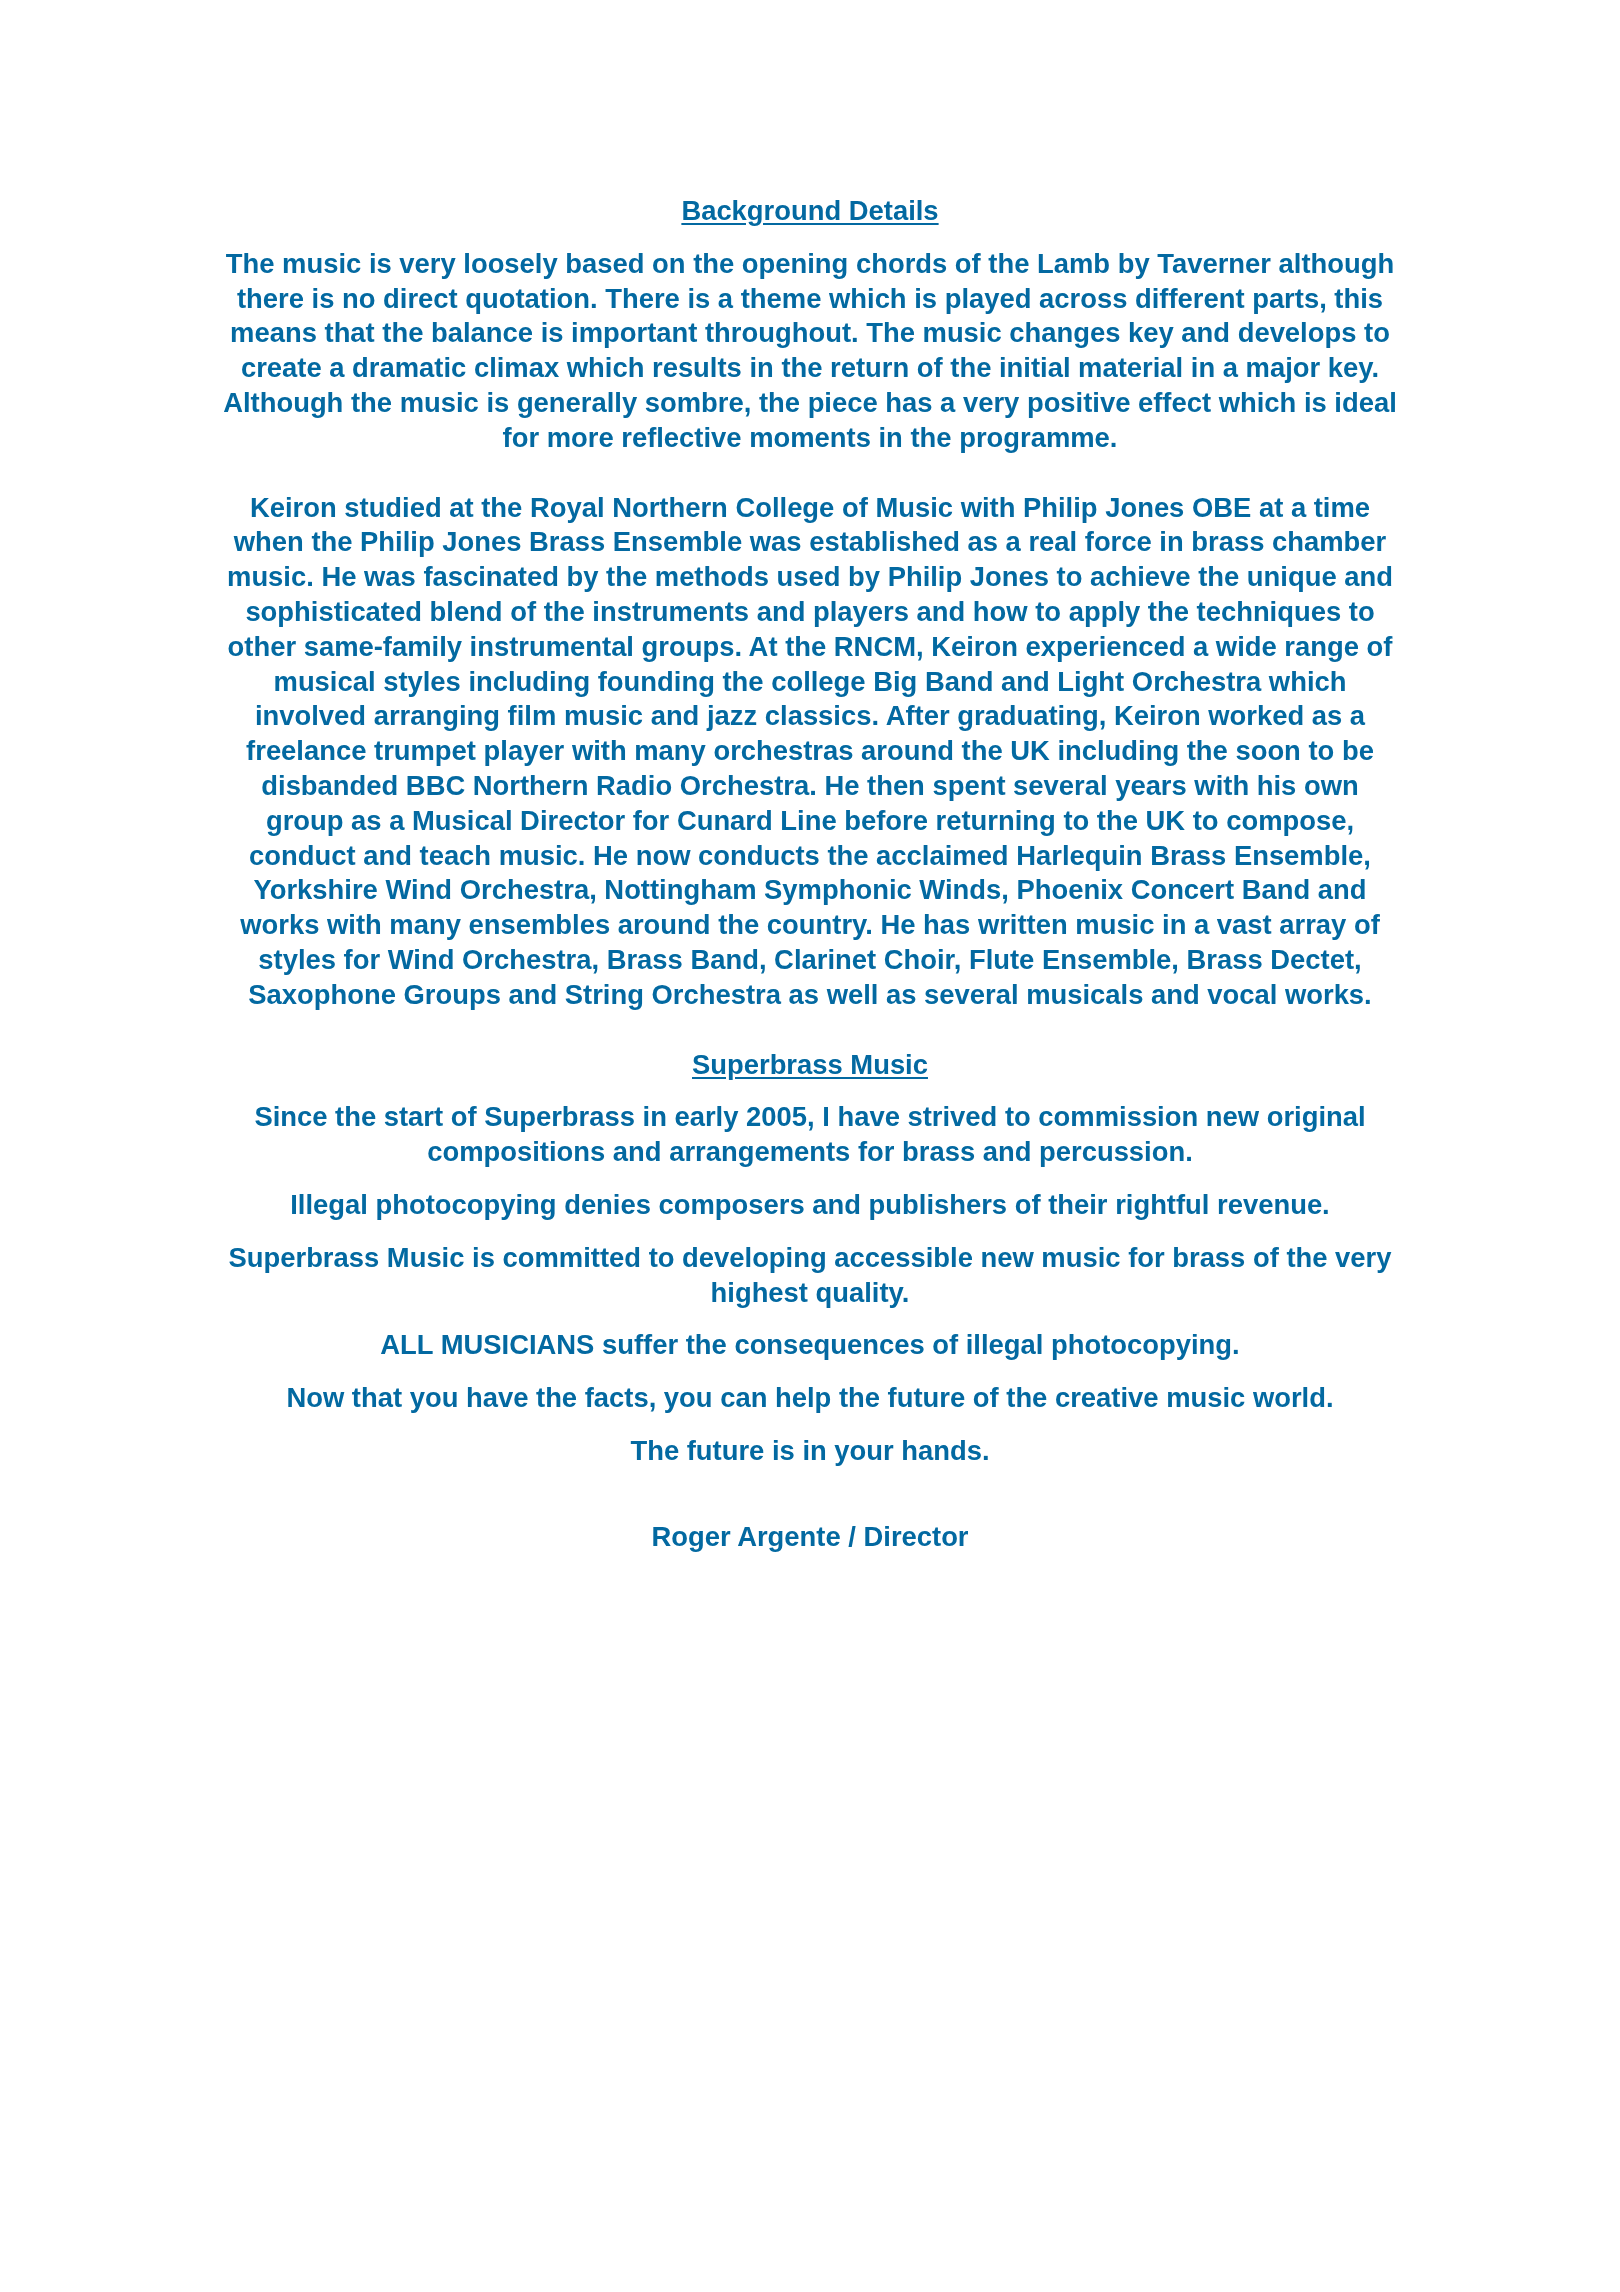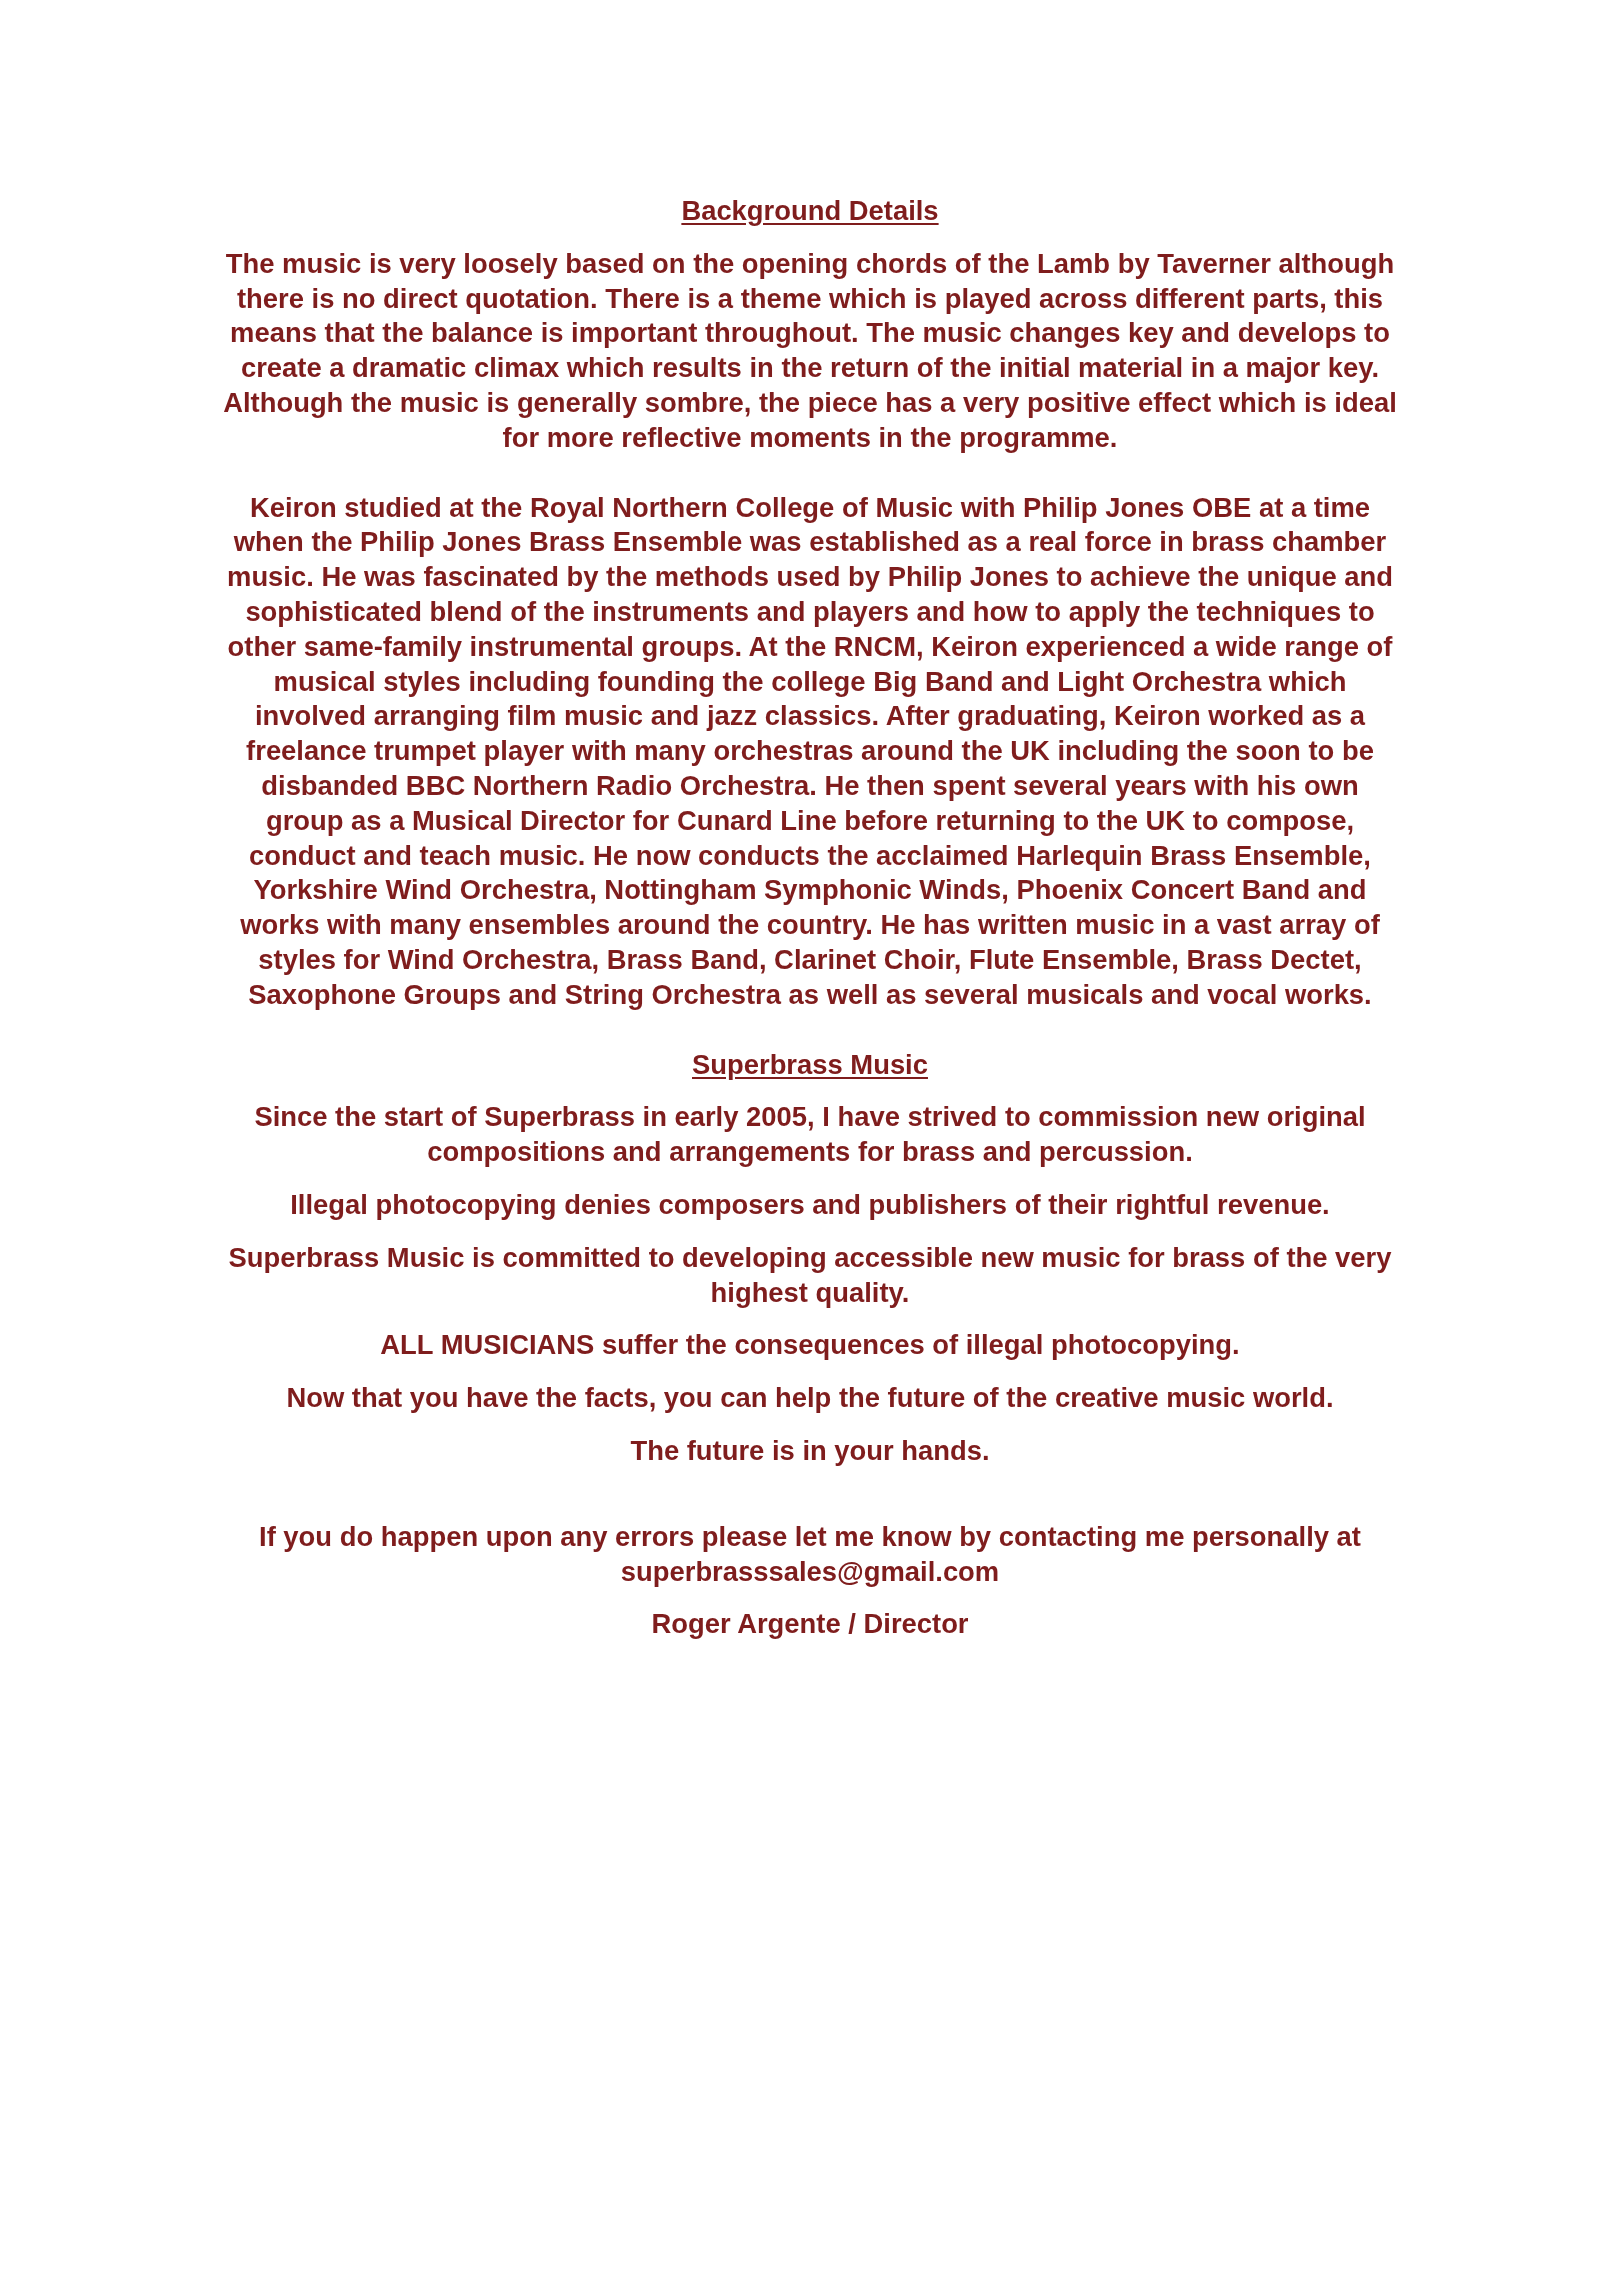--- a/index.html
+++ b/index.html
@@ -12,21 +12,21 @@
       position: relative;
       width: 1620px;
       height: 2288px;
       margin: 0 auto;
       background: #ffffff;
       padding: 194px 204px 0 204px;
       font-family: "Liberation Sans", sans-serif;
       font-weight: 700;
       font-size: 27.4px;
       line-height: 1.27;
-      color: #7f1d1d;
+      color: #0369a1;
       text-align: center;
       overflow: hidden;
     }
     .doc-section {
       margin: 0 0 35px 0;
     }
     .doc-section.closing {
       margin-top: 51px;
     }
     .heading {
@@ -61,18 +61,17 @@
     <h2 class="heading">Superbrass Music</h2>
     <p class="para">Since the start of Superbrass in early 2005, I have strived to commission new original compositions and arrangements for brass and percussion.</p>
     <p class="para">Illegal photocopying denies composers and publishers of their rightful revenue.</p>
     <p class="para">Superbrass Music is committed to developing accessible new music for brass of the very highest quality.</p>
     <p class="para">ALL MUSICIANS suffer the consequences of illegal photocopying.</p>
     <p class="para">Now that you have the facts, you can help the future of the creative music world.</p>
     <p class="para">The future is in your hands.</p>
   </section>
 
   <section class="doc-section closing">
-    <p class="para"><span>If you do happen upon any errors please let me know by contacting me personally at </span><span class="email">superbrasssales@gmail.com</span></p>
     <p class="para">Roger Argente / Director</p>
   </section>
 
 </div>
 
 
 </body></html>

